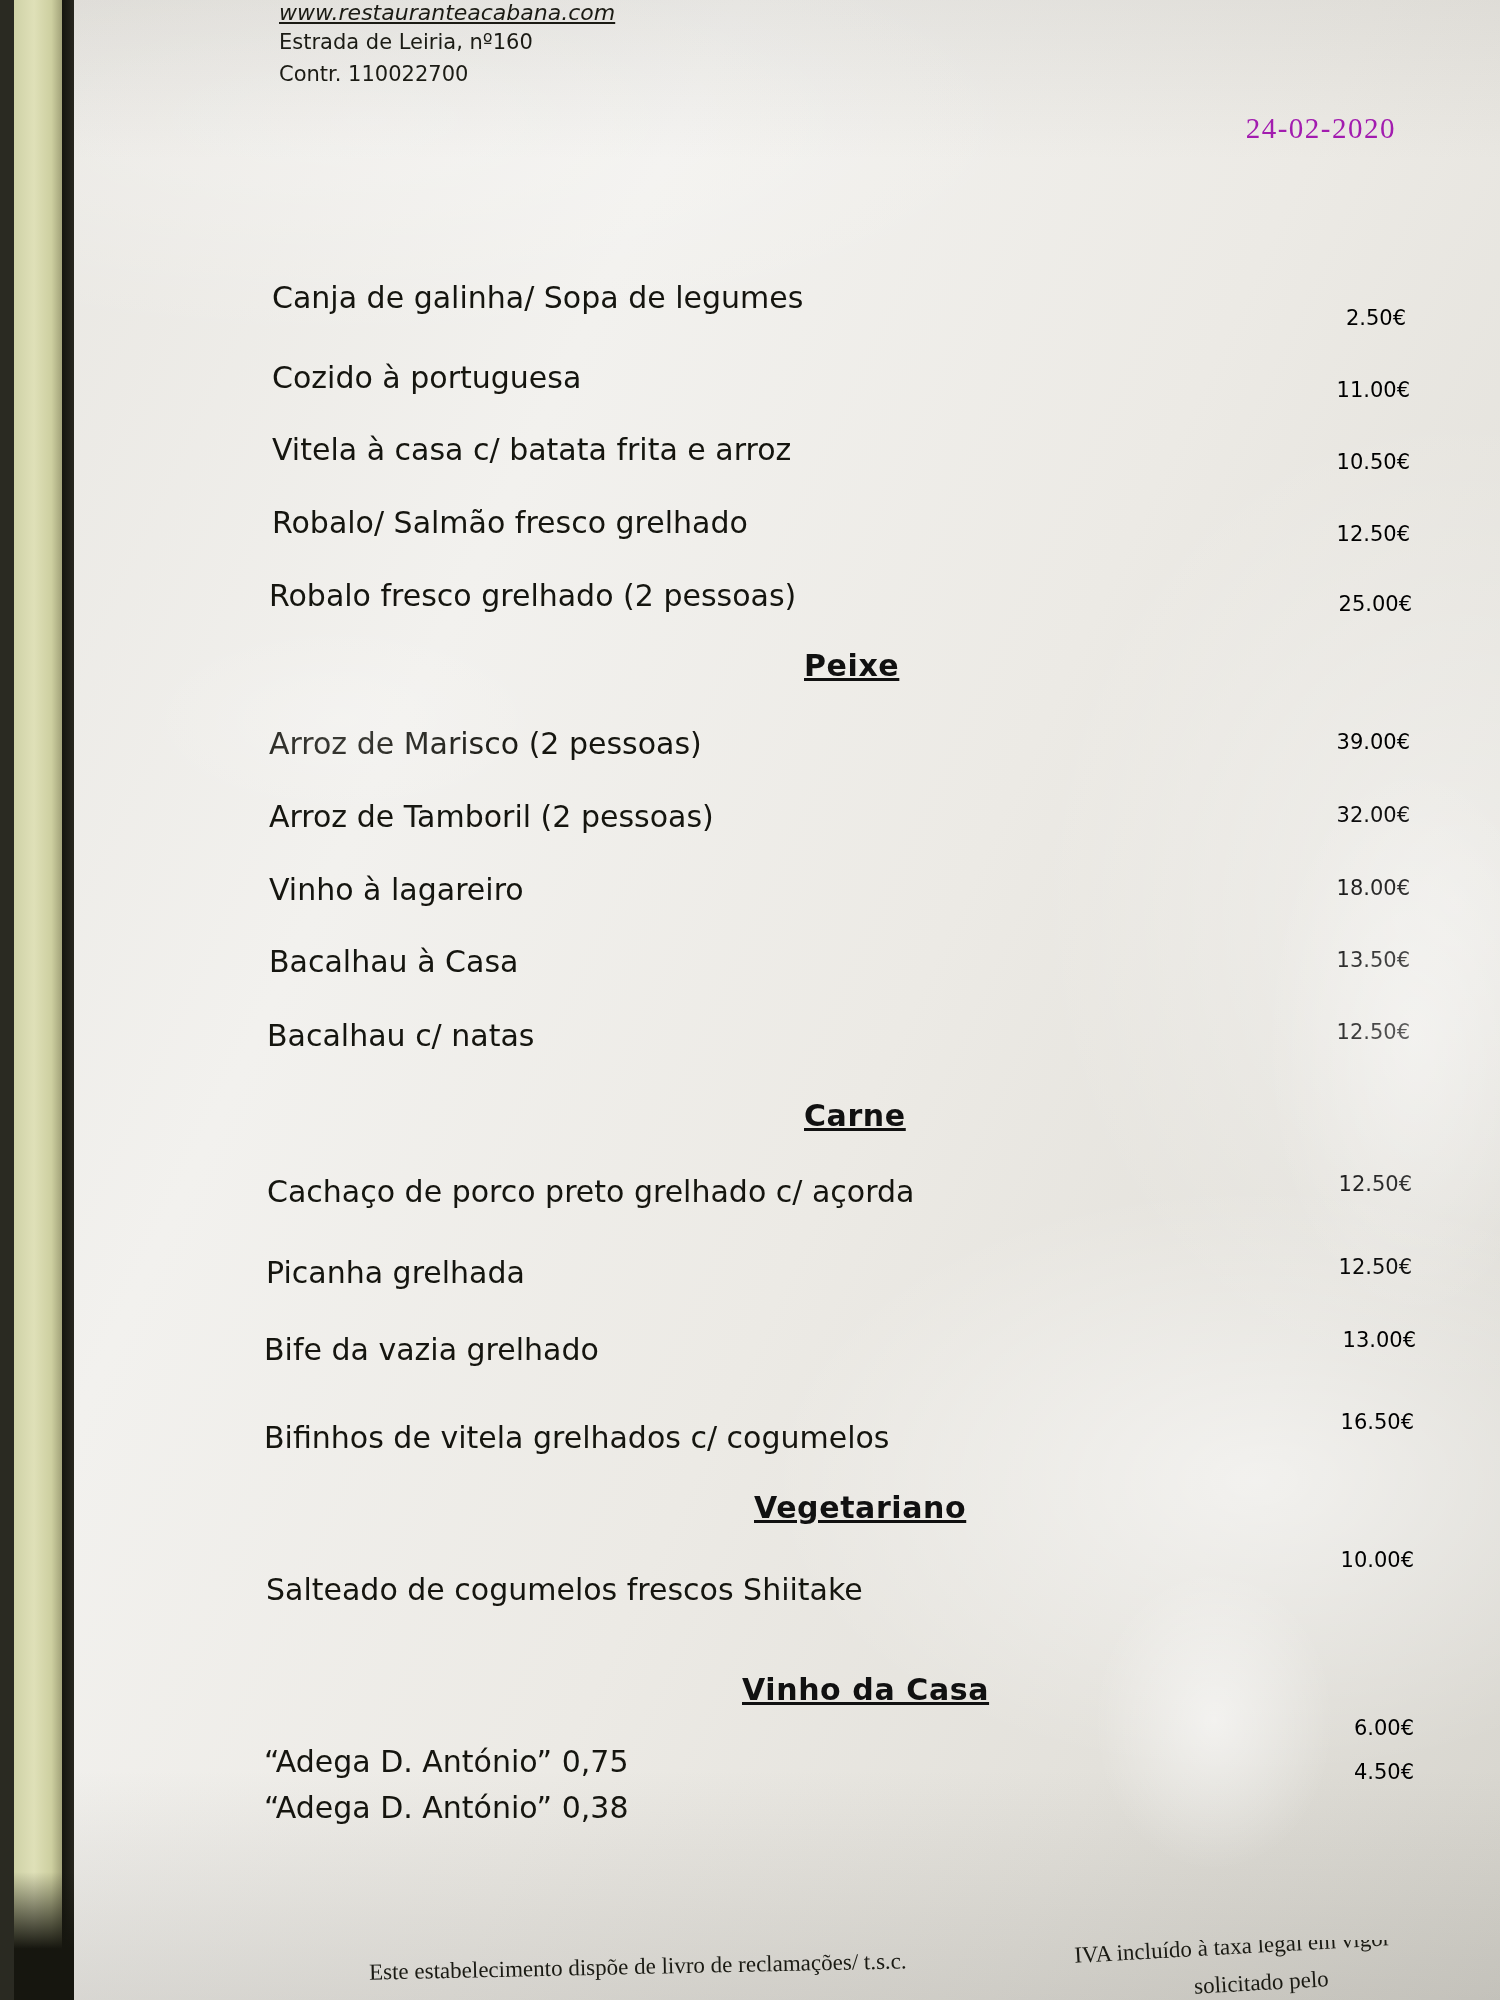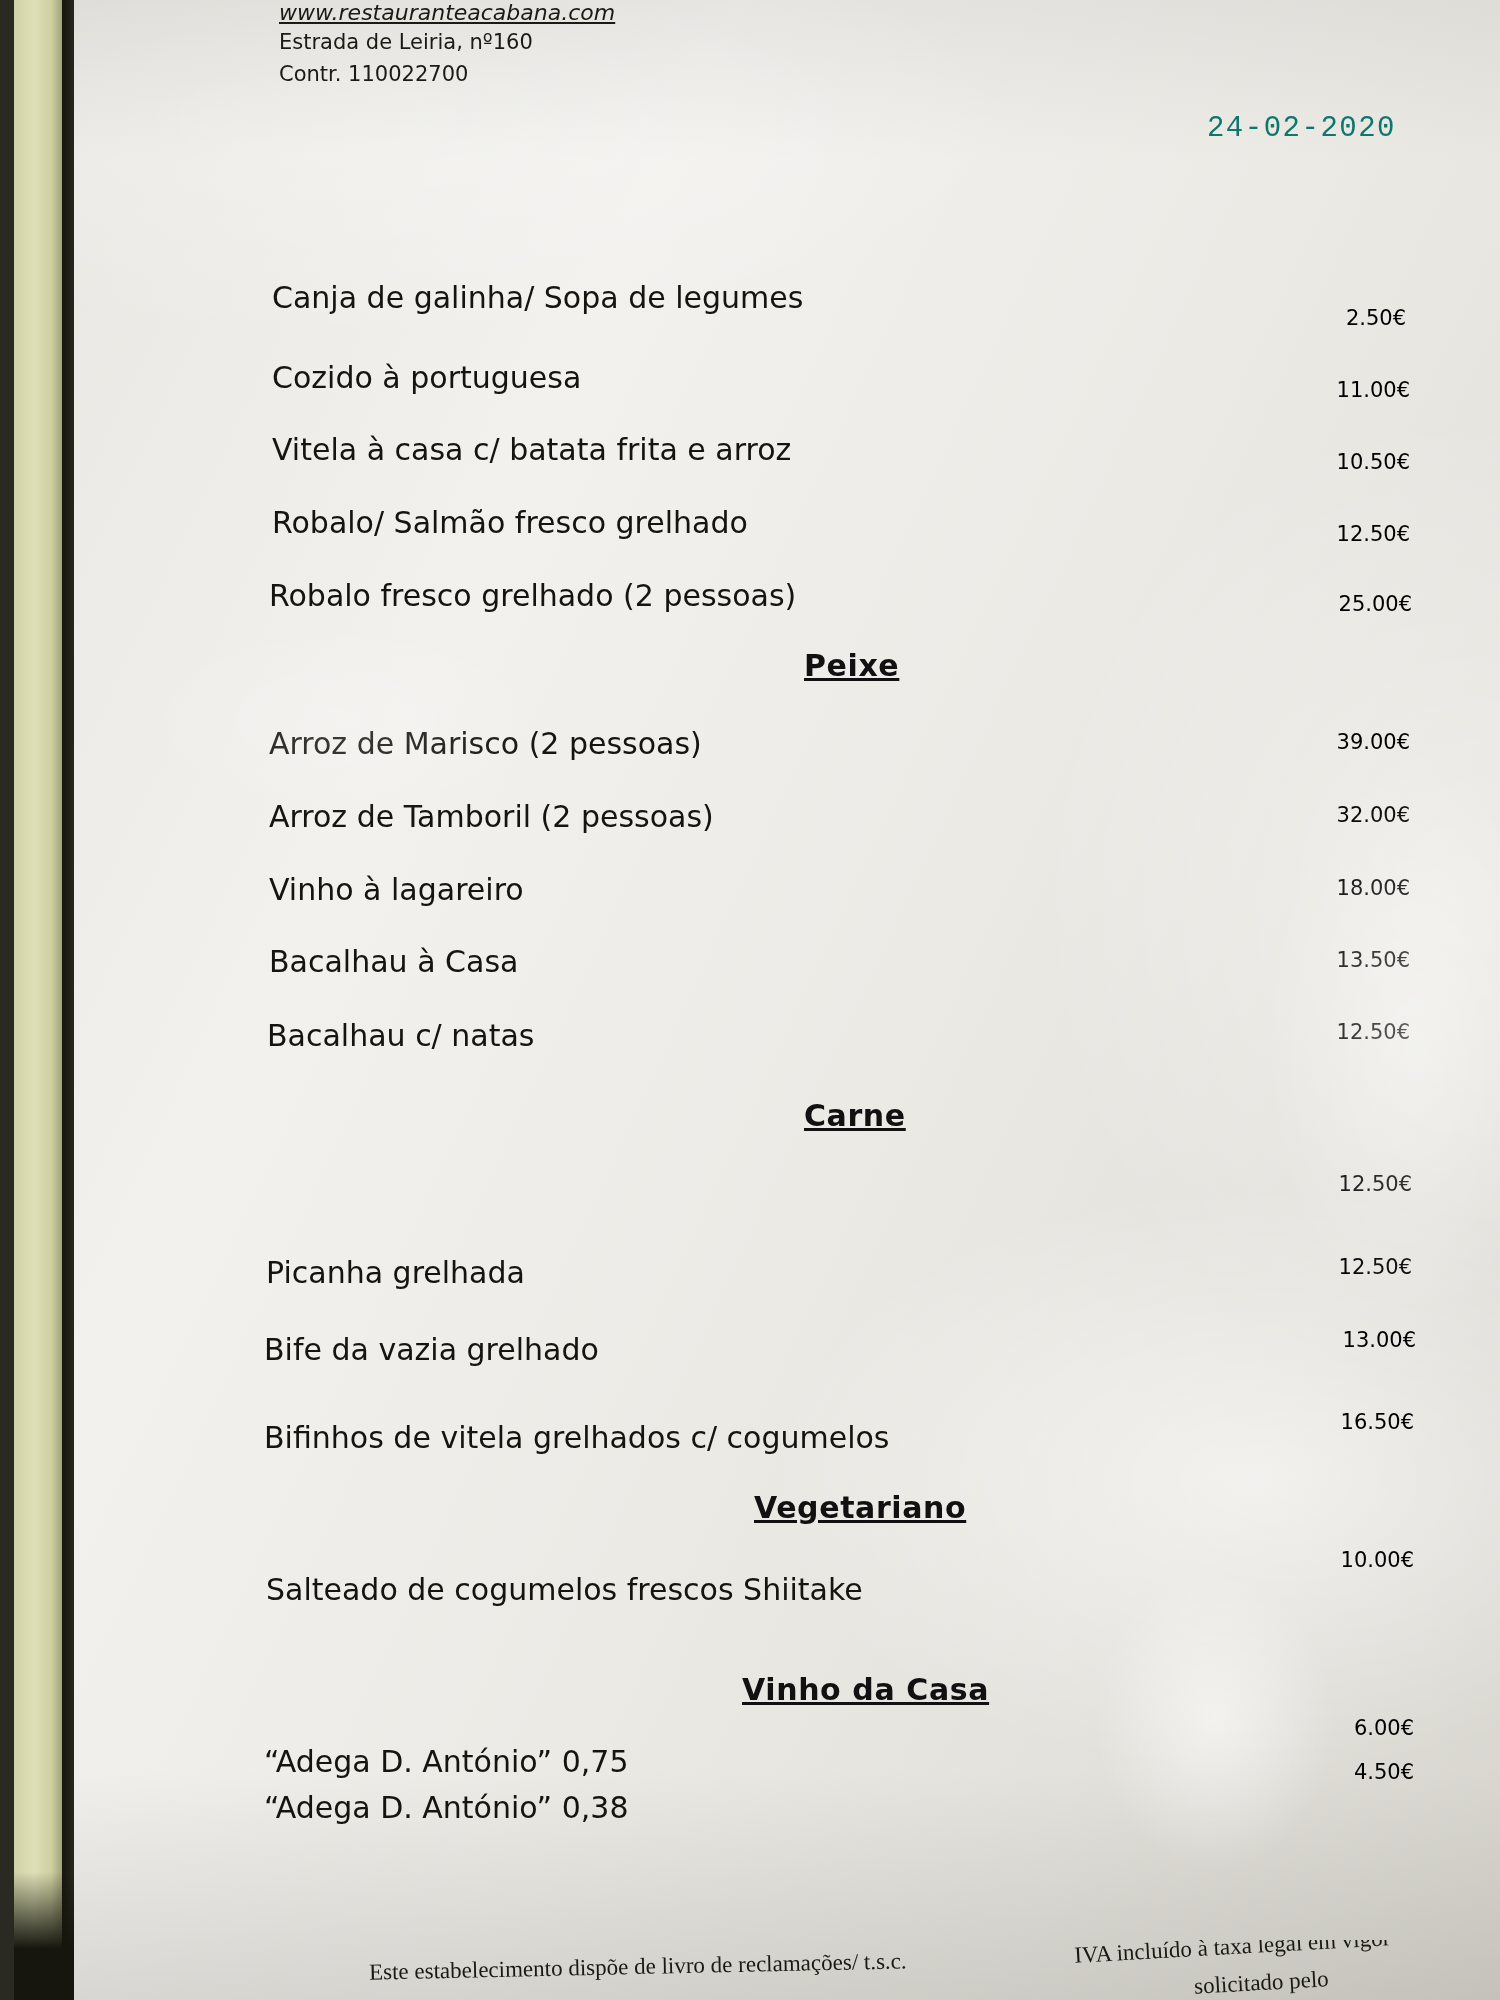--- a/index.html
+++ b/index.html
@@ -69,24 +69,24 @@
   }
   .hdr-url {
     text-decoration: underline;
     font-style: italic;
     font-size: 22px;
   }
   .date {
     position: absolute;
     right: 118px;
     top: 112px;
-    font-family: Liberation Mono, monospace;
+    font-family: Liberation Serif, serif;
     font-size: 29px;
     letter-spacing: 1.5px;
-    color: #0f766e;
+    color: #a21caf;
   }
   .section {
     position: absolute;
     font-family: "DejaVu Sans", sans-serif;
     font-weight: bold;
     font-size: 30px;
     letter-spacing: 0.6px;
     color: #111;
     text-decoration: underline;
   }
@@ -186,20 +186,21 @@
     <div class="item-price" style="right:104px; top:876px;">18.00€</div>
 
     <div class="item-name" style="left:255px; top:944px;">Bacalhau à Casa</div>
     <div class="item-price" style="right:104px; top:948px;">13.50€</div>
 
     <div class="item-name" style="left:253px; top:1018px;">Bacalhau c/ natas</div>
     <div class="item-price" style="right:104px; top:1020px;">12.50€</div>
 
     <div class="section" style="left:790px; top:1098px;">Carne</div>
 
+    <div class="item-name" style="left:253px; top:1174px;">Cachaço de porco preto grelhado c/ açorda</div>
     <div class="item-price" style="right:102px; top:1172px;">12.50€</div>
 
     <div class="item-name" style="left:252px; top:1255px;">Picanha grelhada</div>
     <div class="item-price" style="right:102px; top:1255px;">12.50€</div>
 
     <div class="item-name" style="left:250px; top:1332px;">Bife da vazia grelhado</div>
     <div class="item-price" style="right:98px; top:1328px;">13.00€</div>
 
     <div class="item-name" style="left:250px; top:1420px;">Bifinhos de vitela grelhados c/ cogumelos</div>
     <div class="item-price" style="right:100px; top:1410px;">16.50€</div>

